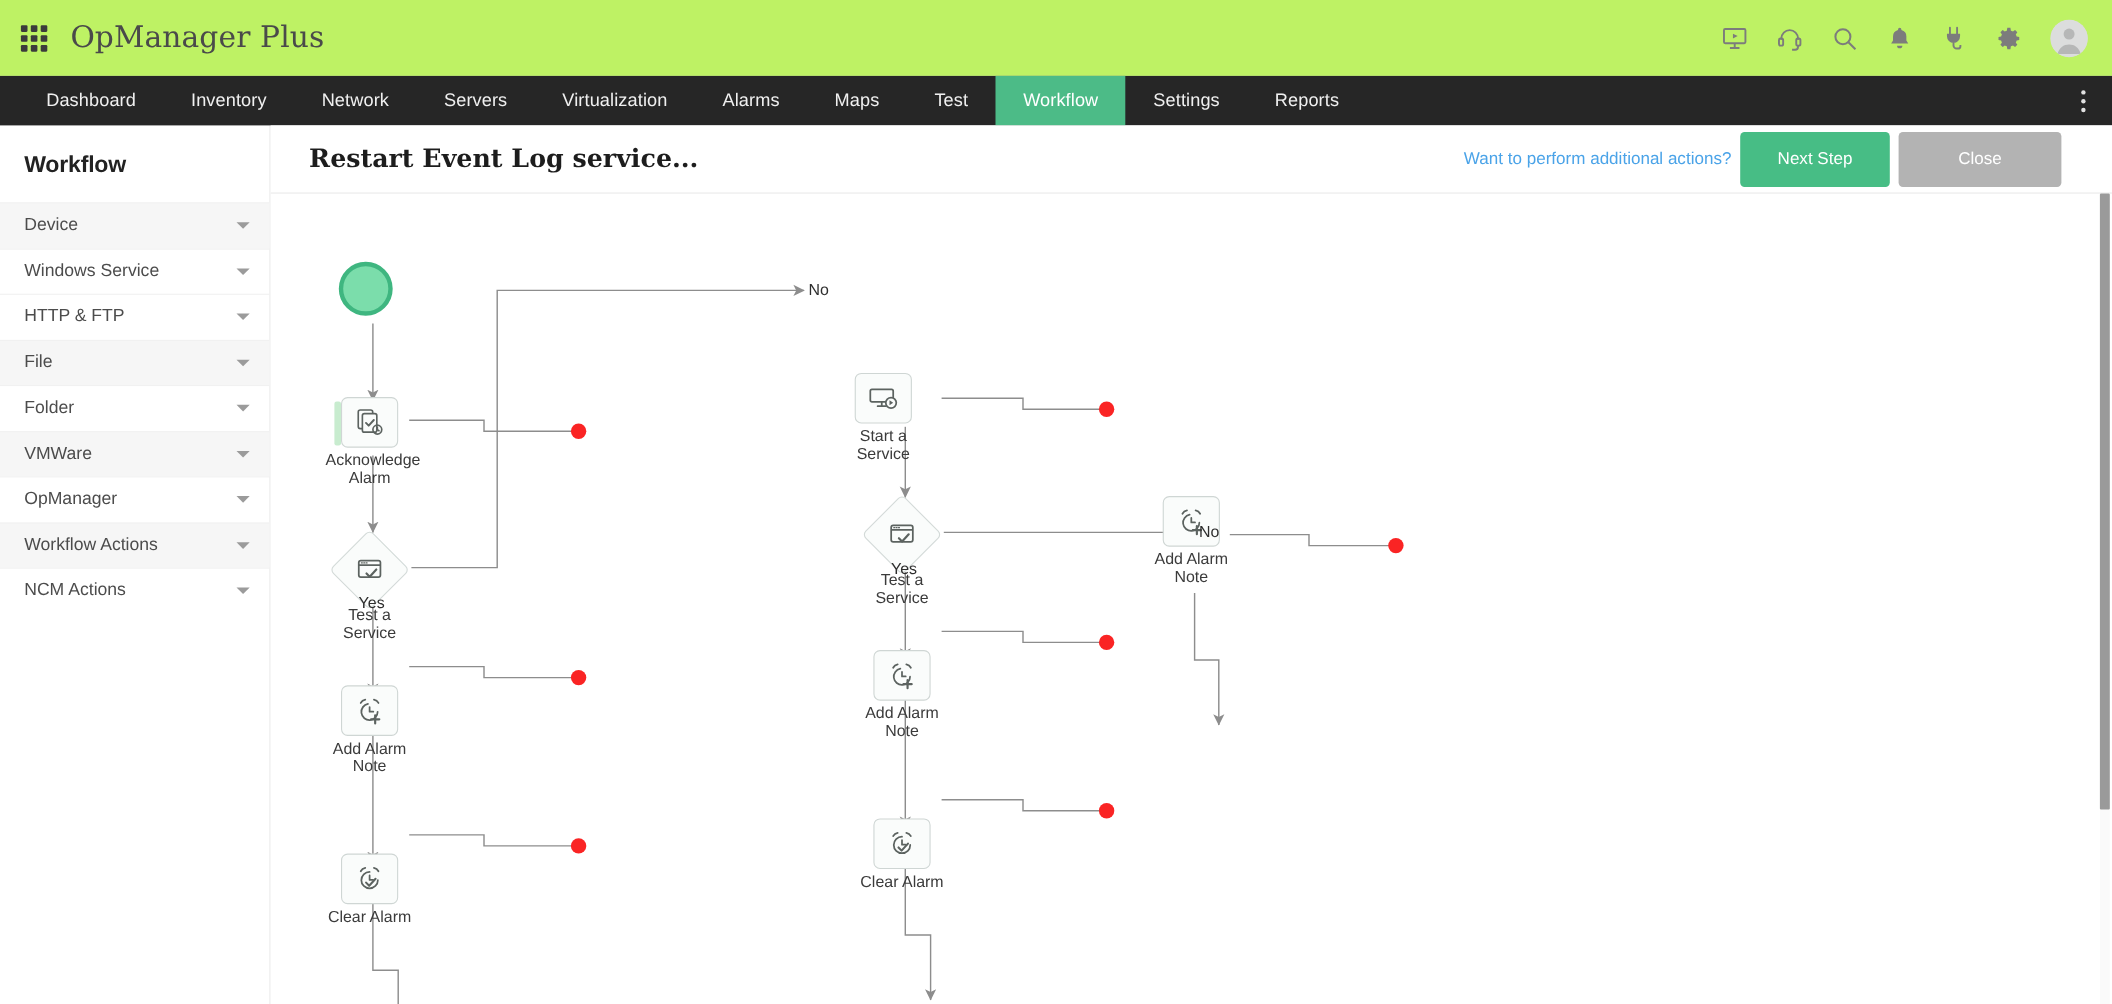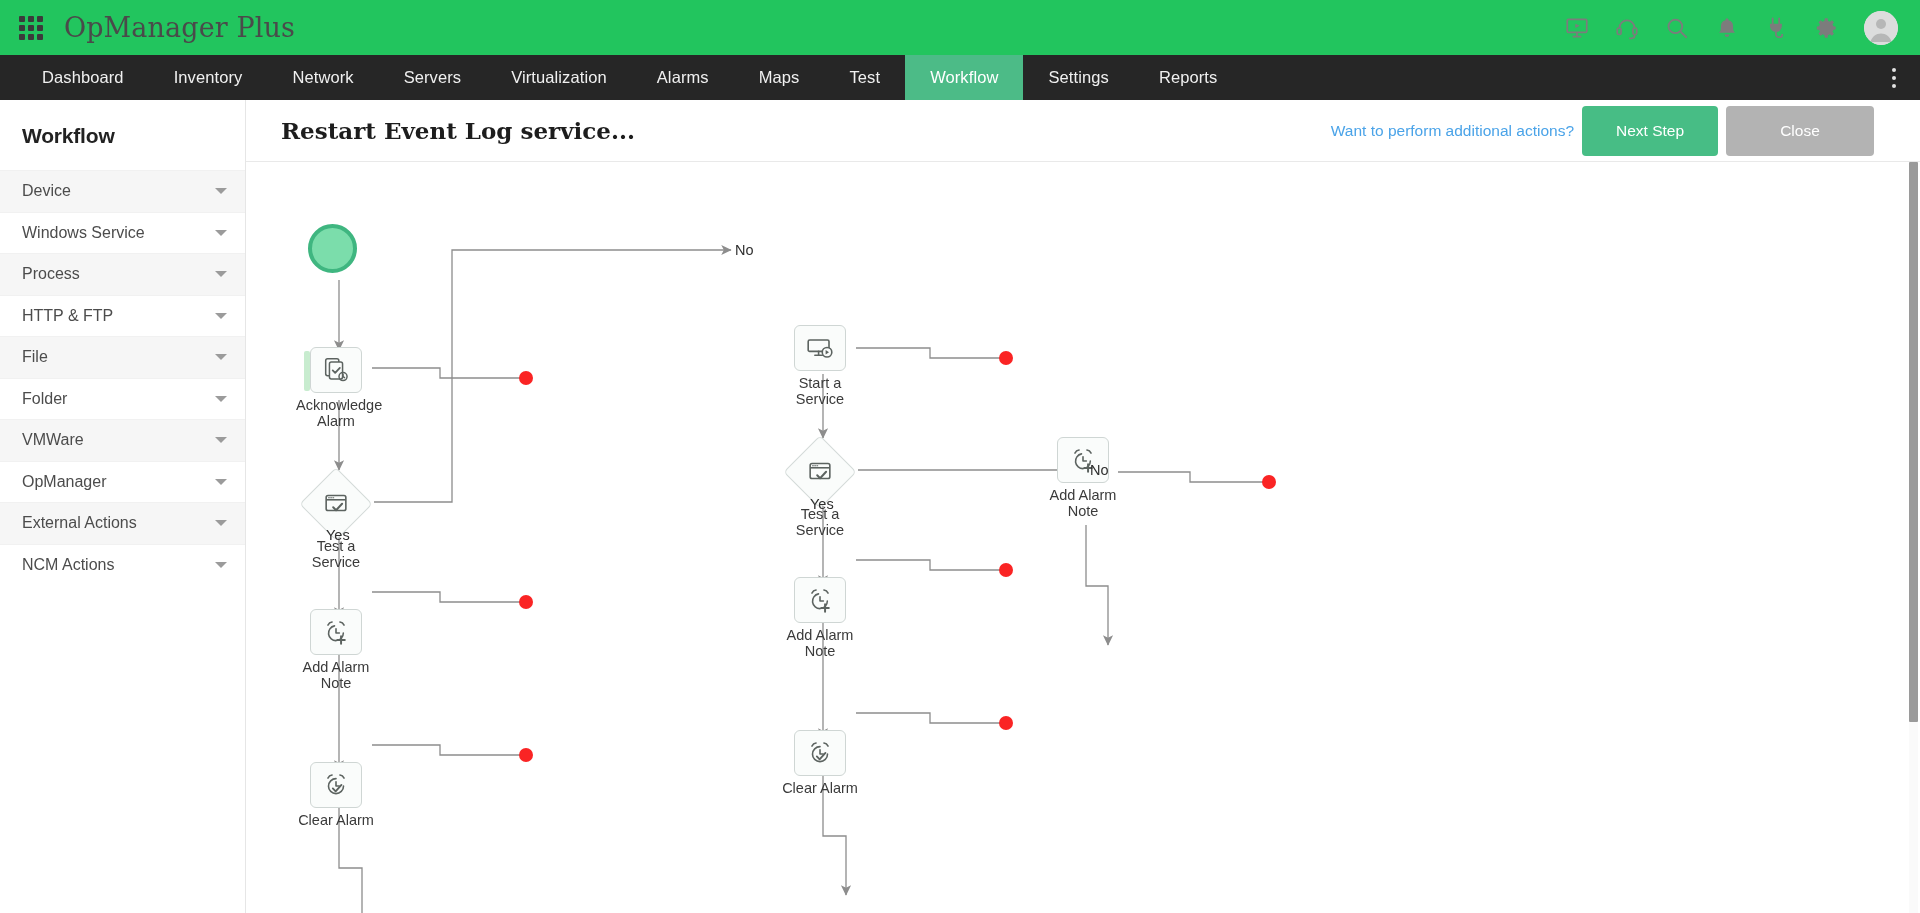--- a/index.html
+++ b/index.html
@@ -7,22 +7,22 @@
   html, body {
     width: 1920px; height: 913px;
     overflow: hidden;
     font-family: "Liberation Sans", sans-serif;
     background: #ffffff;
     color: #333;
   }
 
   
   .topbar {
-    height: 55px;
-    background: #22c55e;
+    height: 69px;
+    background: #bef264;
     display: flex;
     align-items: center;
     padding: 0 22px 0 14px;
     position: relative;
   }
   .waffle {
     width: 34px; height: 34px;
     display: grid;
     grid-template-columns: repeat(3, 6px);
     grid-template-rows: repeat(3, 6px);
@@ -401,24 +401,20 @@
     <div class="sidebar-title">Workflow</div>
 
     <div class="side-item alt">
       <span class="lbl">Device</span>
       <span class="caret"></span>
     </div>
     <div class="side-item">
       <span class="lbl">Windows Service</span>
       <span class="caret"></span>
     </div>
-    <div class="side-item alt">
-      <span class="lbl">Process</span>
-      <span class="caret"></span>
-    </div>
     <div class="side-item">
       <span class="lbl">HTTP &amp; FTP</span>
       <span class="caret"></span>
     </div>
     <div class="side-item alt">
       <span class="lbl">File</span>
       <span class="caret"></span>
     </div>
     <div class="side-item">
       <span class="lbl">Folder</span>
@@ -426,21 +422,21 @@
     </div>
     <div class="side-item alt">
       <span class="lbl">VMWare</span>
       <span class="caret"></span>
     </div>
     <div class="side-item">
       <span class="lbl">OpManager</span>
       <span class="caret"></span>
     </div>
     <div class="side-item alt">
-      <span class="lbl">External Actions</span>
+      <span class="lbl">Workflow Actions</span>
       <span class="caret"></span>
     </div>
     <div class="side-item">
       <span class="lbl">NCM Actions</span>
       <span class="caret"></span>
     </div>
   </div>
 
   <div class="main">
 
@@ -550,21 +546,21 @@
             <path d="M7.4 8.6A6 6 0 0 1 11.8 5.4" stroke-linecap="round"></path>
             <path d="M24.6 8.6a6 6 0 0 0-4.4-3.2" stroke-linecap="round"></path>
             <path d="M24 17.2a8 8 0 1 1-8-8" stroke-linecap="round"></path>
             <path d="M16 12.6V17h3.4" stroke-linecap="round" stroke-linejoin="round"></path>
             <path d="M12.6 19.6l3 3.1 6.2-6.8" stroke-width="2" stroke-linecap="round" stroke-linejoin="round"></path>
           </svg>
         </div>
         <div class="node-label">Clear Alarm</div>
       </div>
 
-      <div class="node" style="left:548px; top:163px;">
+      <div class="node" style="left:531px; top:163px;">
         <div class="node-box">
           <svg viewBox="0 0 32 32" fill="none" stroke="#5c6360" stroke-width="1.7">
             <path d="M5 7.5h19a1.6 1.6 0 0 1 1.6 1.6V18a1.6 1.6 0 0 1-1.6 1.6H5A1.6 1.6 0 0 1 3.4 18V9.1A1.6 1.6 0 0 1 5 7.5z"></path>
             <path d="M14.5 19.6v3.4M10.5 23.8h8" stroke-linecap="round"></path>
             <circle cx="23.5" cy="20.5" r="5.1" fill="#fafcfb"></circle>
             <path d="M22 18.1l3.6 2.4-3.6 2.4z" fill="#5c6360" stroke="none"></path>
           </svg>
         </div>
         <div class="node-label">Start a Service</div>
       </div>

